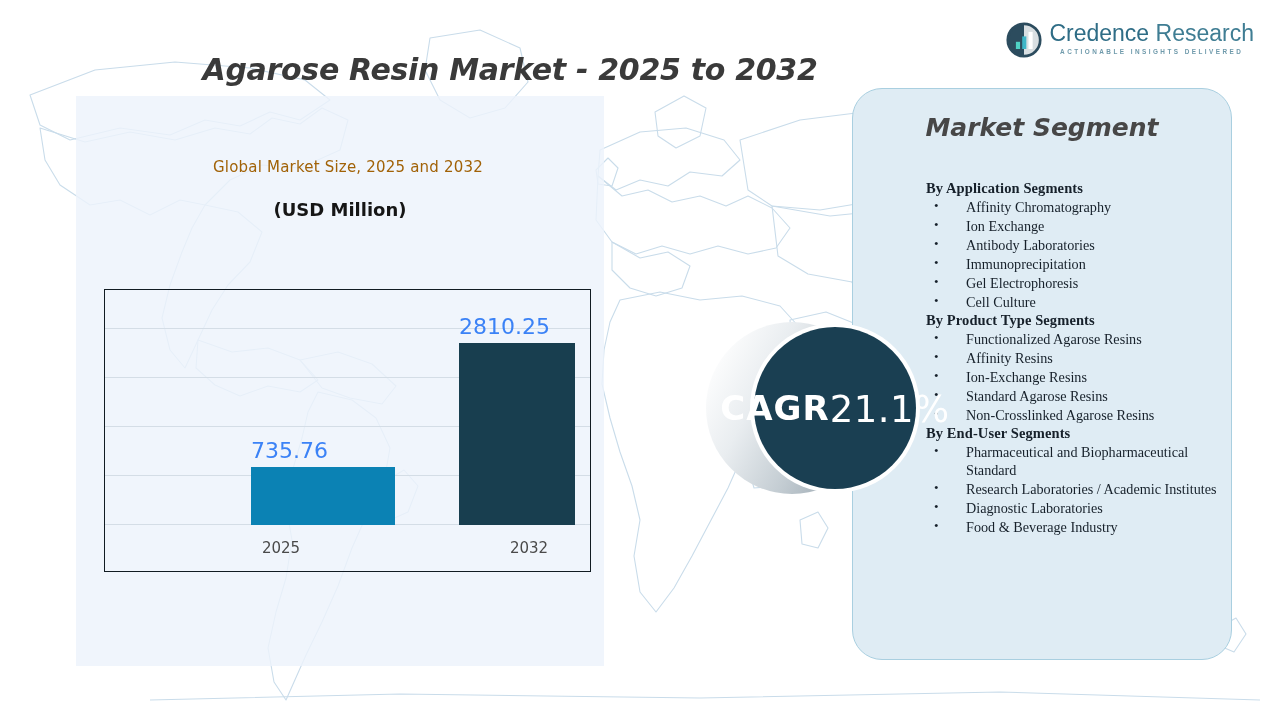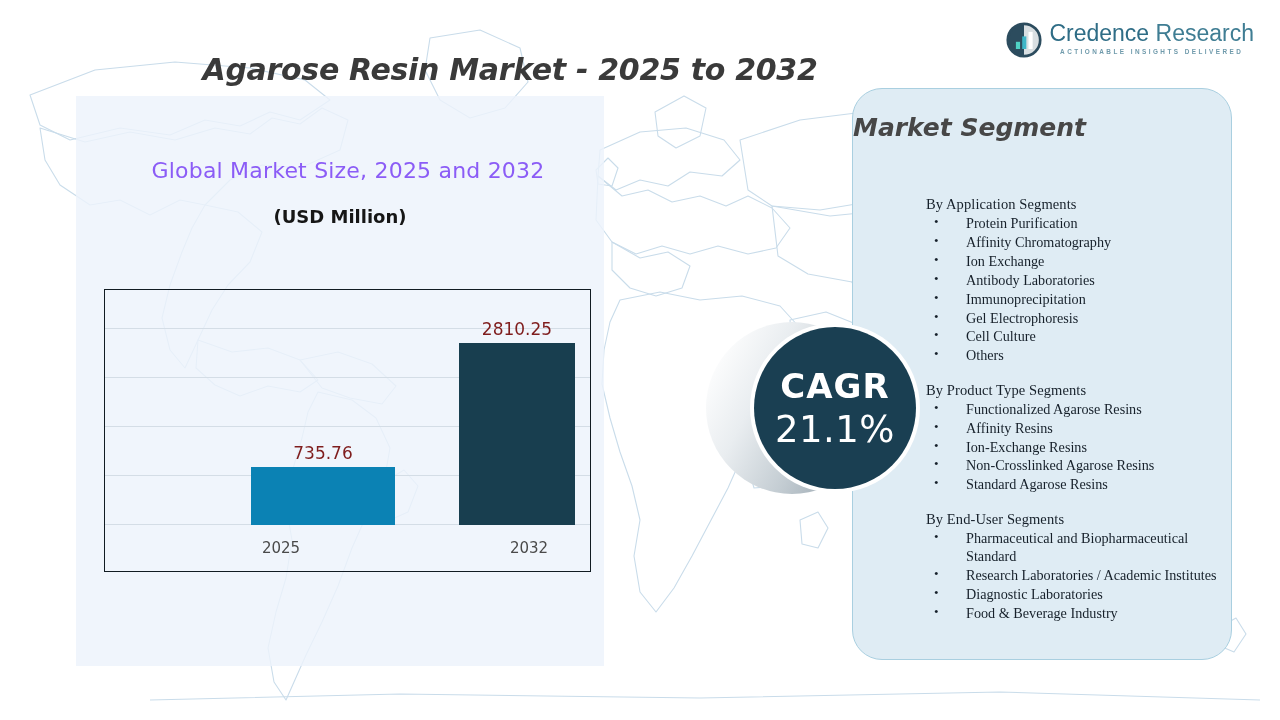--- a/index.html
+++ b/index.html
@@ -80,22 +80,22 @@
   }
   #chart-heading {
     position: absolute;
     left: 76px; top: 158px;
     width: 528px;
     text-align: center;
     z-index: 4;
   }
   #chart-heading .l1 {
     font-family: "DejaVu Sans", sans-serif;
-    font-size: 22px;
-    color: #8b5cf6;
+    font-size: 15px;
+    color: #a16207;
     letter-spacing: 0.2px;
     padding-left: 16px;
   }
   #chart-heading .l2 {
     font-family: "DejaVu Sans", sans-serif;
     font-size: 18px;
     font-weight: bold;
     color: #161616;
     margin-top: 23px;
   }
@@ -126,24 +126,23 @@
     width: 116px;
   }
   .bar {
     position: absolute;
     bottom: 0;
     width: 100%;
   }
   .bar-value {
     position: absolute;
     width: 100%;
-    text-align: center;
-    font-family: "DejaVu Sans", sans-serif;
-    font-size: 17px;
-    color: #7f1d1d;
+    font-family: "DejaVu Sans", sans-serif;
+    font-size: 22px;
+    color: #3b82f6;
   }
   .cat-label {
     position: absolute;
     bottom: 14px;
     width: 116px;
     text-align: center;
     font-family: "DejaVu Sans", sans-serif;
     font-size: 15px;
     color: #4a4a4a;
   }
@@ -163,21 +162,20 @@
     background: linear-gradient(118deg,#ffffff 8%,#e9edf0 34%,#c3ccd2 62%,#97a4ad 88%);
   }
   #cagr-circle {
     position: absolute;
     left: 48px; top: 5px;
     width: 162px; height: 162px;
     border-radius: 50%;
     background: #1a3f52;
     box-shadow: 0 0 0 4px #ffffff;
     display: flex;
-    flex-direction: column;
     align-items: center;
     justify-content: center;
     color: #ffffff;
     font-family: "DejaVu Sans", sans-serif;
     text-align: center;
   }
   #cagr-circle .t1 { font-size: 34px; font-weight: bold; letter-spacing: 1px; }
   #cagr-circle .t2 { font-size: 37px; margin-top: 2px; letter-spacing: 0.5px; }
 
   
@@ -187,38 +185,38 @@
     width: 380px; height: 572px;
     background: #dfecf4;
     border: 1.4px solid #a9cfe0;
     border-radius: 30px;
     box-sizing: border-box;
     z-index: 2;
   }
   #segment-title {
     position: absolute;
     left: 0; right: 0; top: 24px;
-    text-align: left;
+    text-align: center;
     font-family: "DejaVu Sans", sans-serif;
     font-size: 25px;
     font-weight: bold;
     font-style: italic;
     color: #474747;
   }
   #segment-body {
     position: absolute;
     left: 73px; top: 90px;
     right: 12px;
     font-family: "Liberation Serif", serif;
     color: #16202a;
   }
   .group-head {
     font-size: 14.5px;
-    font-weight: normal;
-    margin-top: 17px;
+    font-weight: bold;
+    margin-top: 1px;
     margin-bottom: 1px;
     letter-spacing: 0.1px;
   }
   ul.seg-list {
     list-style: none;
     margin: 0 0 0 0;
     padding: 0;
   }
   ul.seg-list li {
     position: relative;
@@ -341,36 +339,34 @@
     <div class="t1">CAGR</div>
     <div class="t2">21.1%</div>
   </div>
 </div>
 
 <div id="segment-panel">
   <div id="segment-title">Market Segment</div>
   <div id="segment-body">
       <div class="group-head">By Application  Segments</div>
       <ul class="seg-list">
-        <li>Protein  Purification</li>
         <li>Affinity  Chromatography</li>
         <li>Ion Exchange</li>
         <li>Antibody  Laboratories</li>
         <li>Immunoprecipitation</li>
         <li>Gel Electrophoresis</li>
         <li>Cell  Culture</li>
-        <li>Others</li>
       </ul>
       <div class="group-head">By Product  Type Segments</div>
       <ul class="seg-list">
         <li>Functionalized  Agarose Resins</li>
         <li>Affinity  Resins</li>
         <li>Ion-Exchange  Resins</li>
+        <li>Standard Agarose  Resins</li>
         <li>Non-Crosslinked  Agarose  Resins</li>
-        <li>Standard Agarose  Resins</li>
       </ul>
       <div class="group-head">By End-User Segments</div>
       <ul class="seg-list">
         <li>Pharmaceutical  and Biopharmaceutical Standard</li>
         <li>Research  Laboratories  / Academic Institutes</li>
         <li>Diagnostic  Laboratories</li>
         <li>Food &amp; Beverage  Industry</li>
       </ul>
     </div>
 </div>

